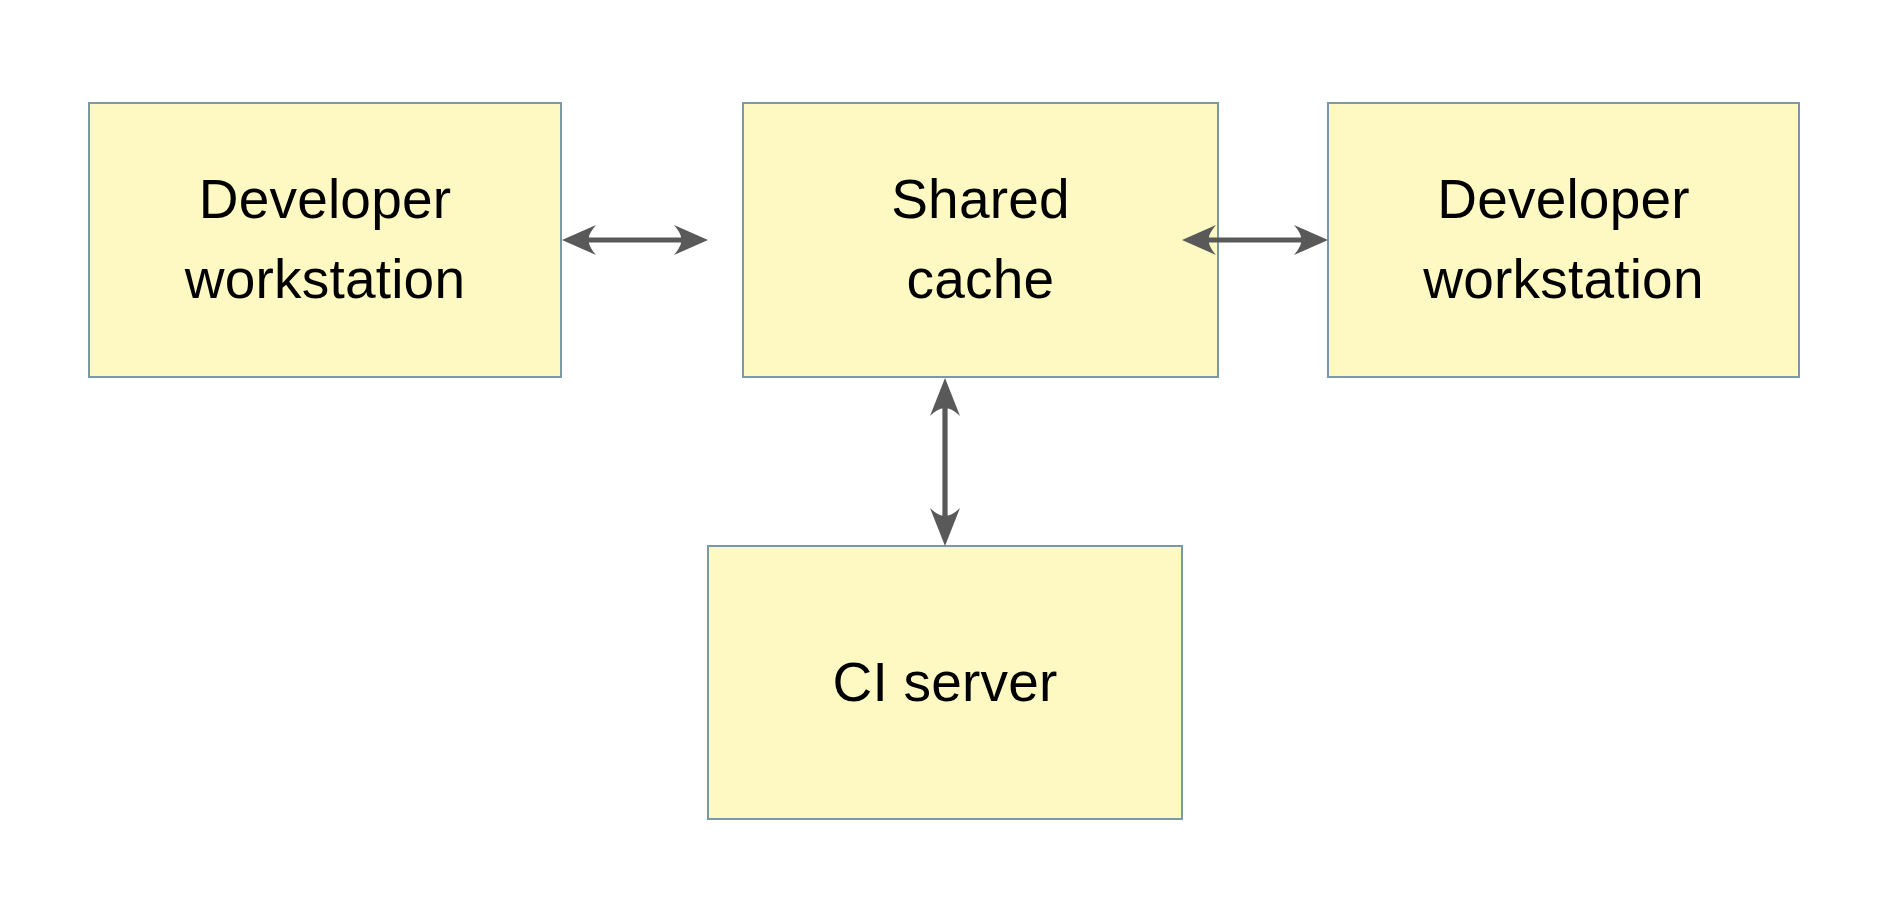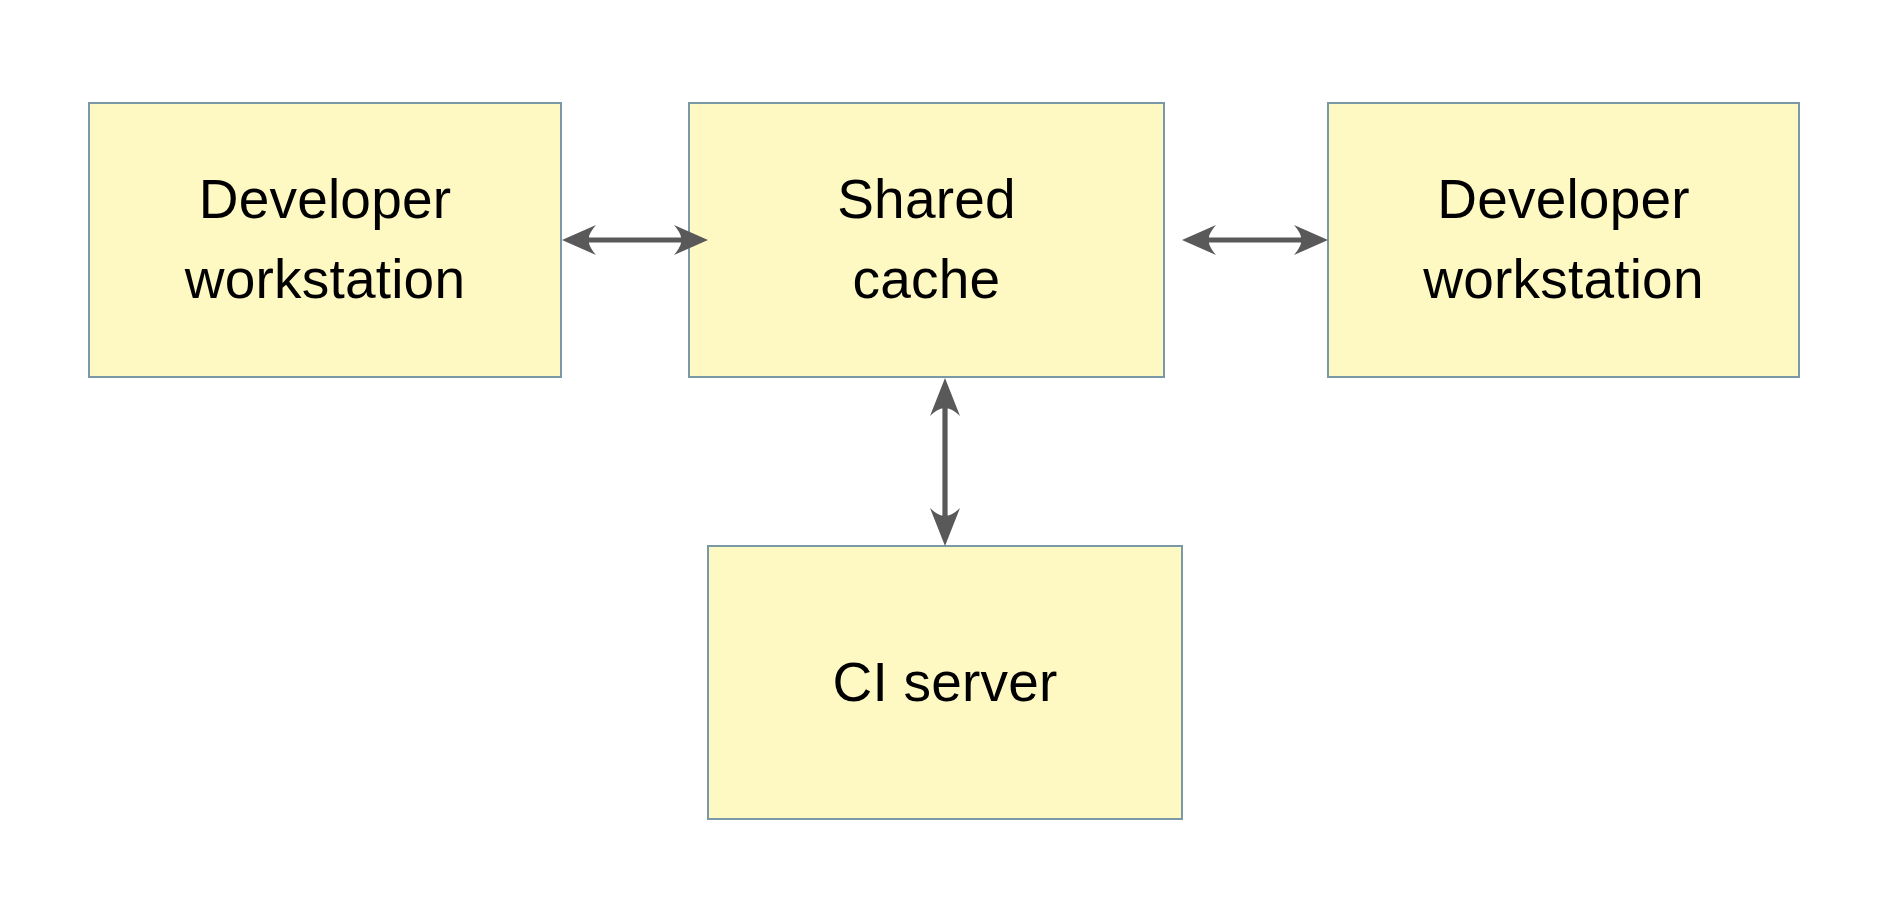--- a/index.html
+++ b/index.html
@@ -31,21 +31,21 @@
   .node-label {
     font-size: 55px;
     line-height: 1.45;
     color: #000000;
     font-weight: 400;
     letter-spacing: 0.2px;
     white-space: pre-line;
     padding: 0 6px;
   }
   .node-dev-left   { left: 88px;   top: 102px; width: 474px; height: 276px; }
-  .node-shared     { left: 688px;  top: 102px; width: 477px; height: 276px; }
+  .node-shared     { left: 742px;  top: 102px; width: 477px; height: 276px; }
   .node-dev-right  { left: 1327px; top: 102px; width: 473px; height: 276px; }
   .node-ci         { left: 707px;  top: 545px; width: 476px; height: 275px; }
 
   .edge {
     position: absolute;
     overflow: visible;
   }
   .edge-left-shared  { left: 560px;  top: 205px; width: 150px; height: 70px; }
   .edge-shared-right { left: 1180px; top: 205px; width: 150px; height: 70px; }
   .edge-shared-ci    { left: 910px;  top: 376px; width: 70px;  height: 172px; }

